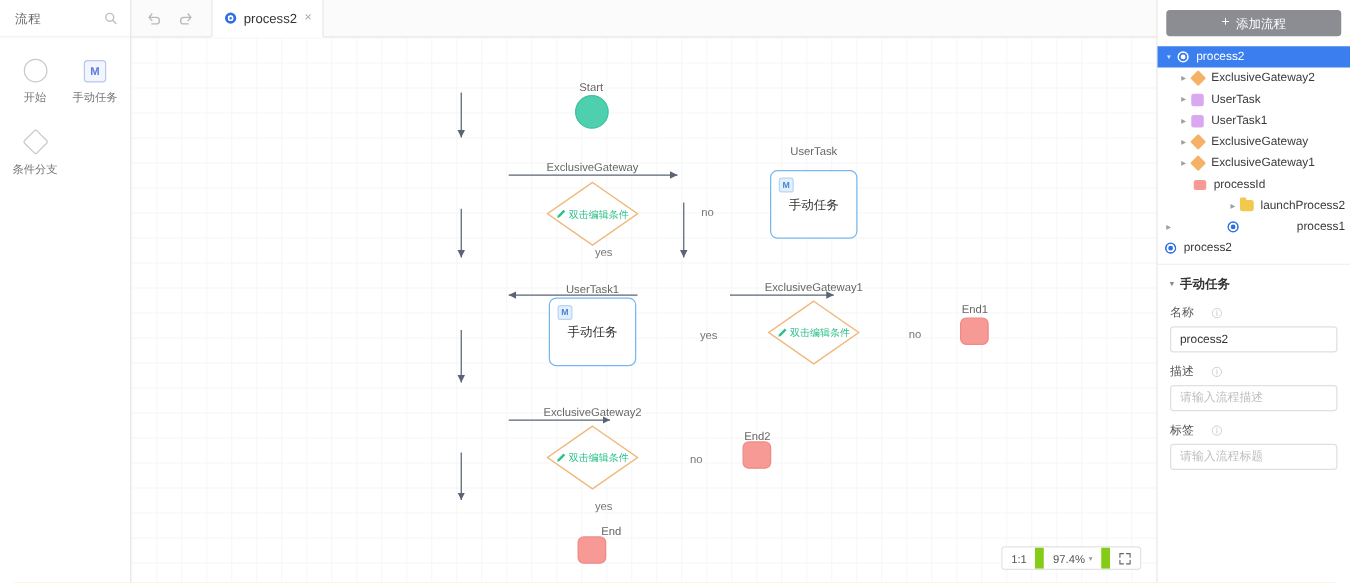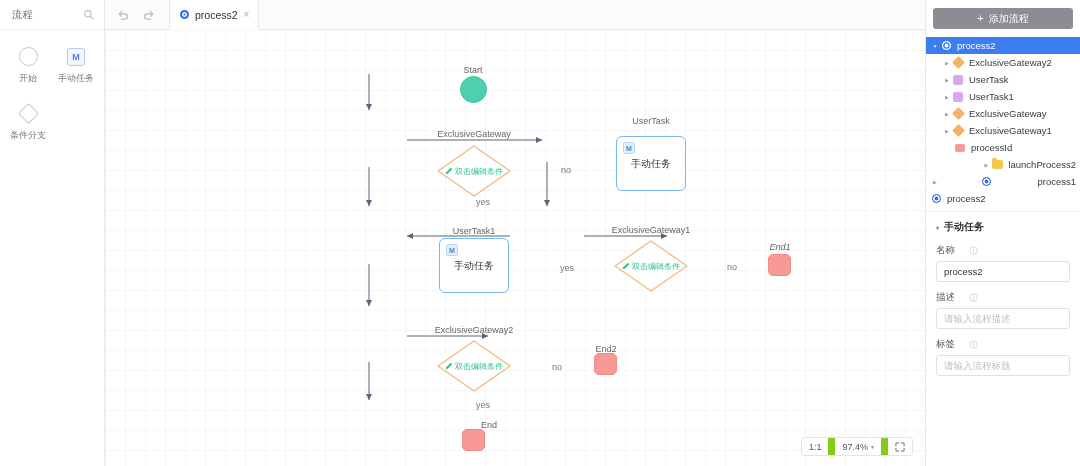--- a/index.html
+++ b/index.html
@@ -277,21 +277,21 @@
           <line x1="302" y1="306" x2="383" y2="306"></line>
           <line x1="264" y1="332" x2="264" y2="370"></line>
         </g>
       </svg>
 
       <div class="node-label" style="left:368px; top:35px;">Start</div>
       <div class="node-label" style="left:369px; top:99px;">ExclusiveGateway</div>
       <div class="node-label" style="left:546px; top:86px;">UserTask</div>
       <div class="node-label" style="left:369px; top:196px;">UserTask1</div>
       <div class="node-label" style="left:546px; top:195px;">ExclusiveGateway1</div>
-      <div class="node-label" style="left:675px; top:212px;font-style:italic;">End1</div>
+      <div class="node-label" style="left:675px; top:212px;">End1</div>
       <div class="node-label" style="left:369px; top:295px;">ExclusiveGateway2</div>
       <div class="node-label" style="left:501px; top:314px;">End2</div>
       <div class="node-label" style="left:384px; top:390px;">End</div>
 
       <div class="n n-start" style="left:355px; top:46px;"></div>
 
       <div class="n n-gw" style="left:332px; top:115px;">
         <svg class="gw-dia" viewBox="0 0 74 52" preserveAspectRatio="none" style="border:none;background:none;">
           <polygon points="37,1 73,26 37,51 1,26" fill="#fff" stroke="#f0b87c" stroke-width="1.2"></polygon>
         </svg>

